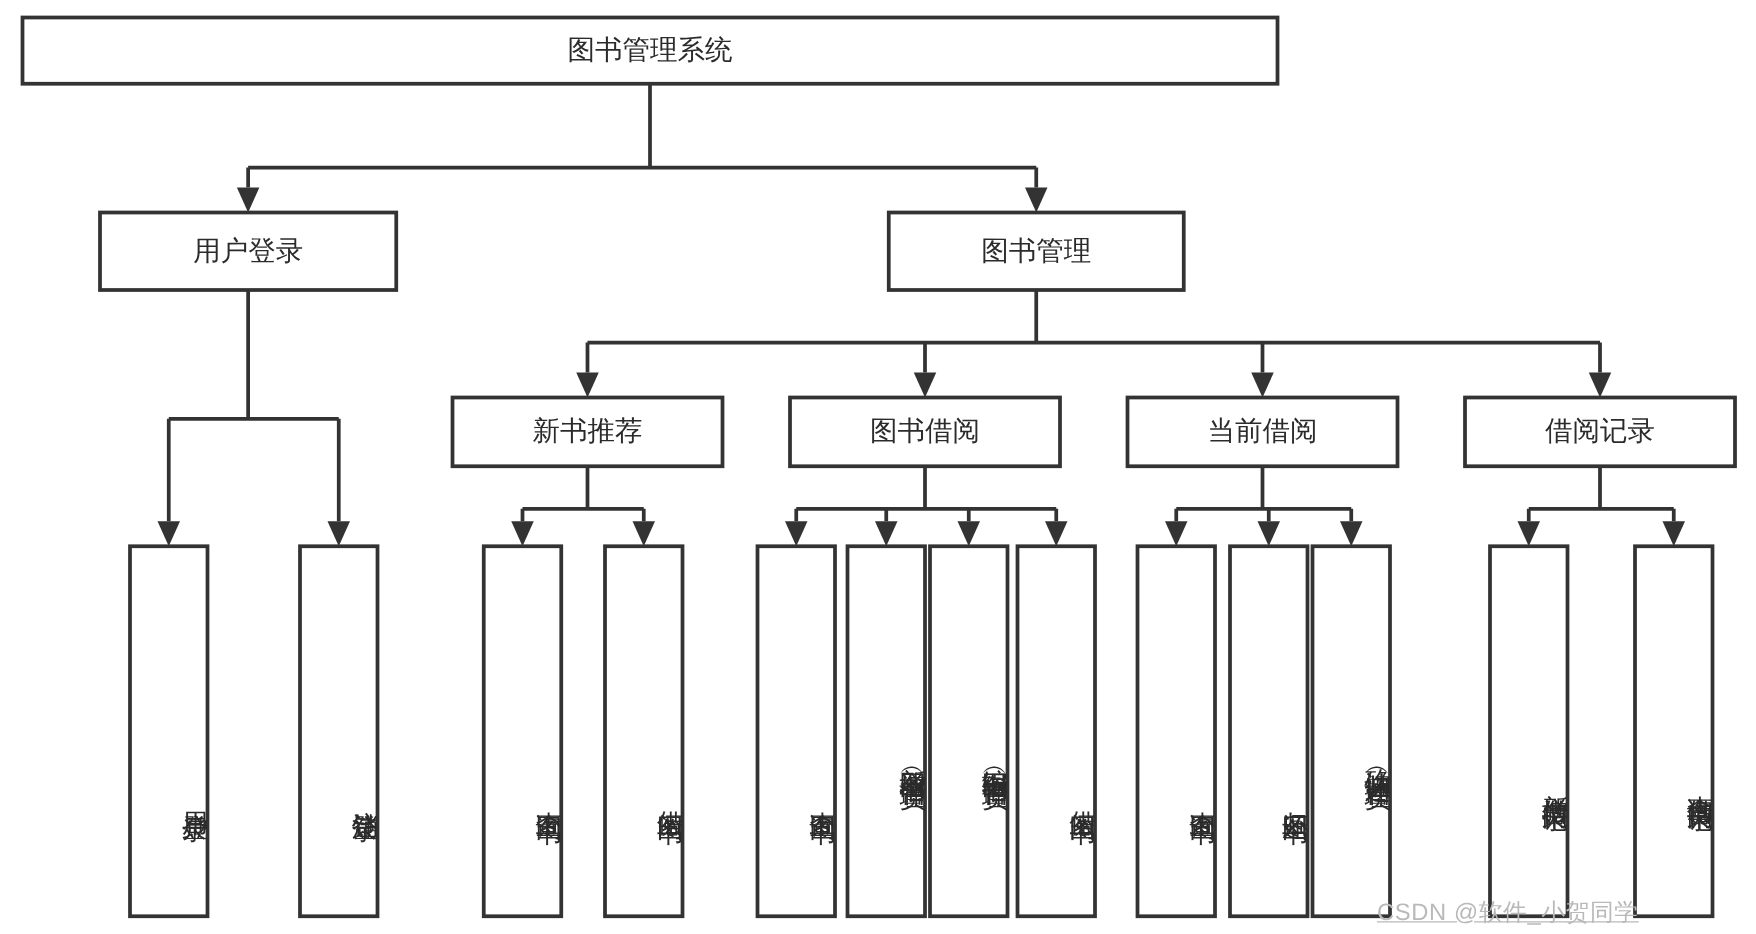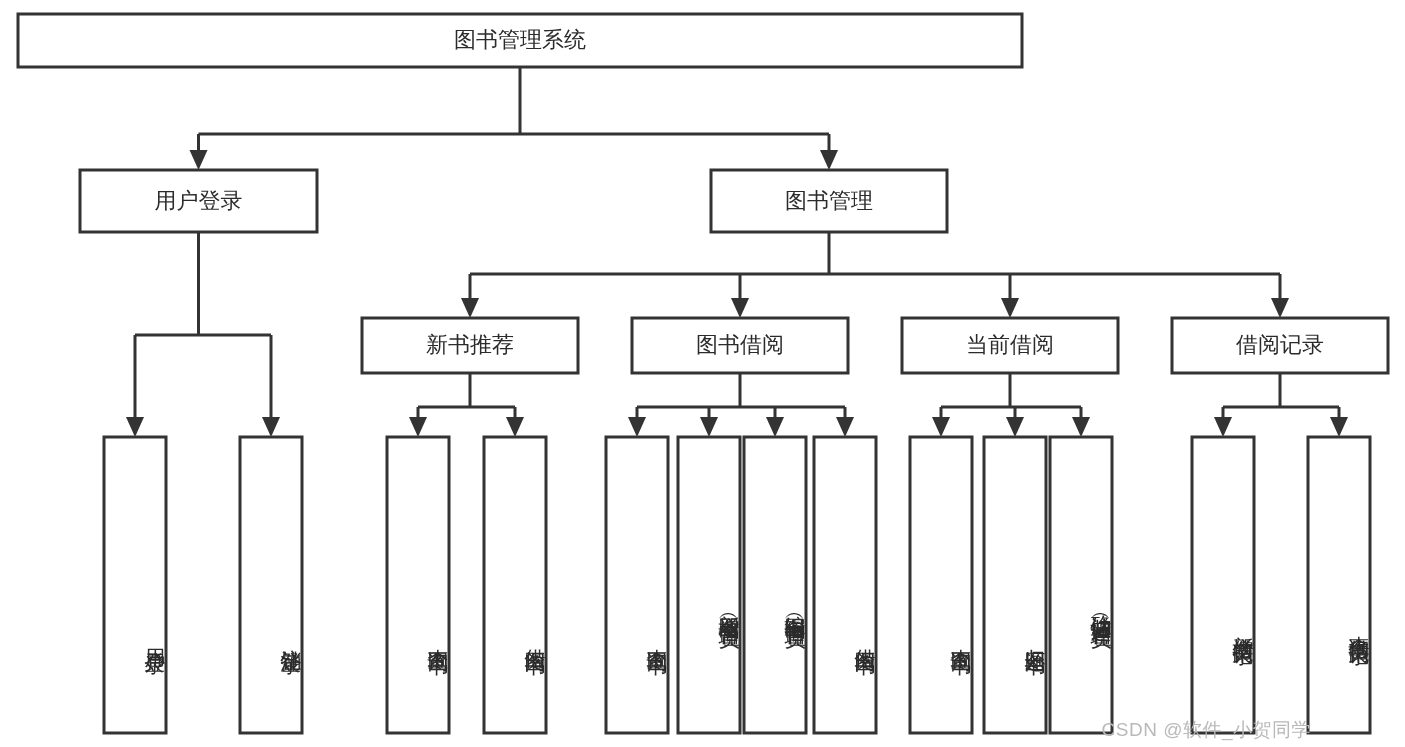--- a/index.html
+++ b/index.html
@@ -68,20 +68,21 @@
   }
   .watermark {
     position: absolute;
     right: 8px;
     bottom: 4px;
     font-family: "Liberation Sans", "DejaVu Sans", sans-serif;
     font-size: 19px;
     color: #b9b9b9;
     letter-spacing: 0.5px;
     user-select: none;
+    text-decoration: underline;
   }
 </style>
 </head>
 <body>
 
 <div id="diagram-root">
   <svg class="flow" viewBox="0 0 1405 747">
     <g id="connectors">
         <line x1="520" y1="67" x2="520" y2="134" class="connector"></line>
         <line x1="198.5" y1="134" x2="829" y2="134" class="connector"></line>

